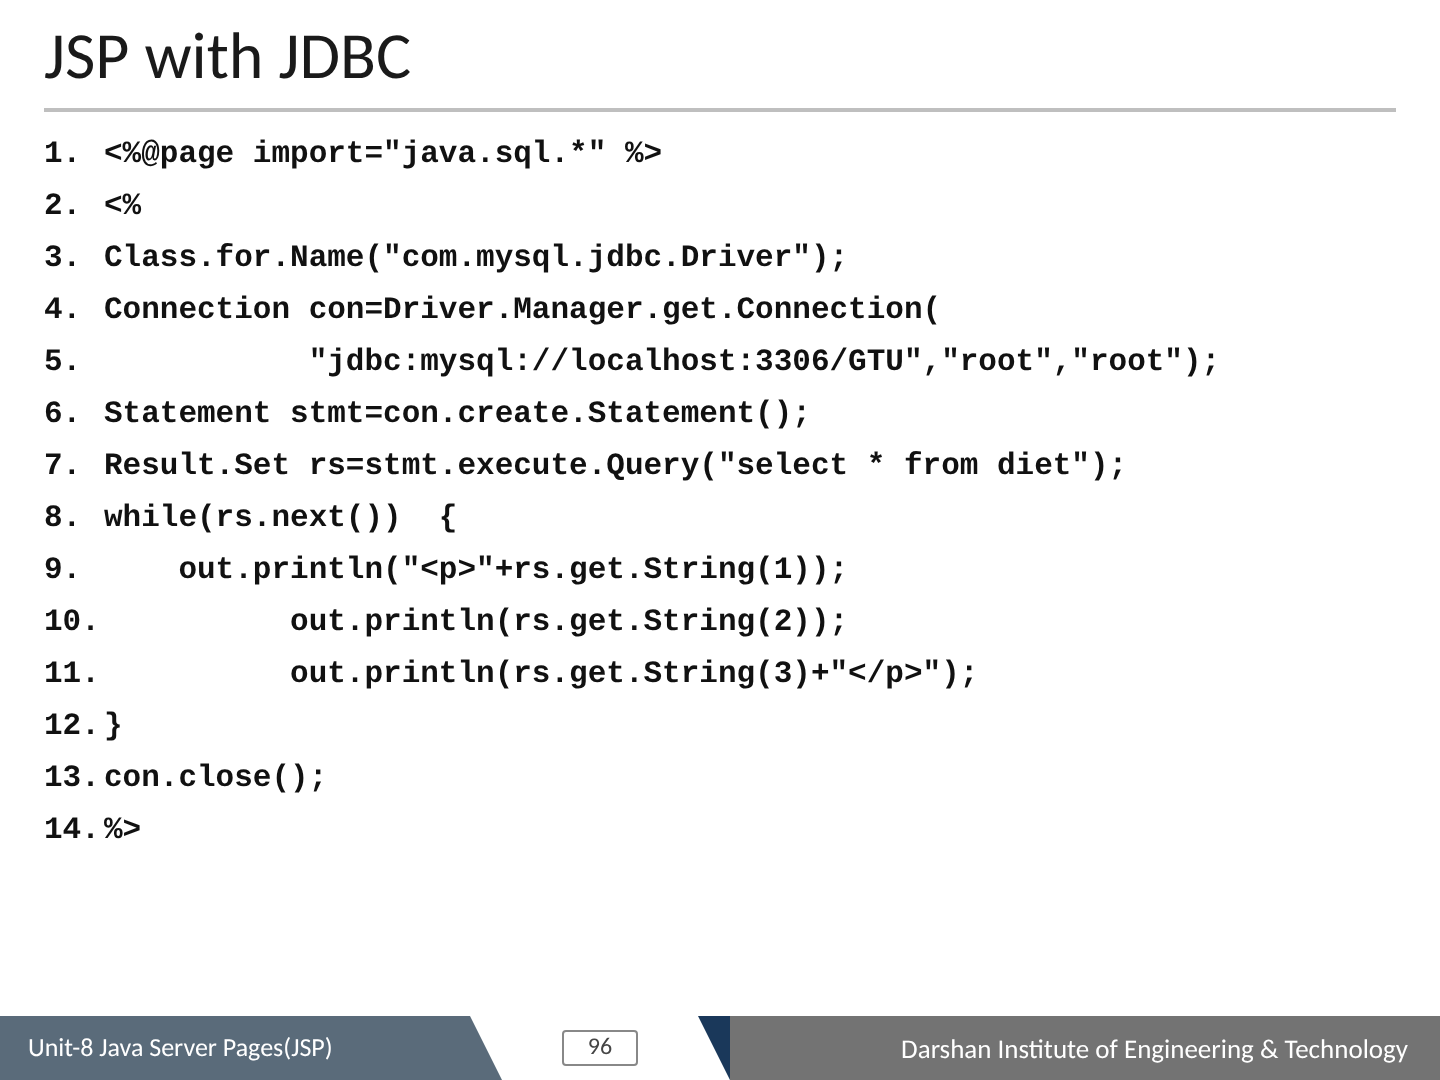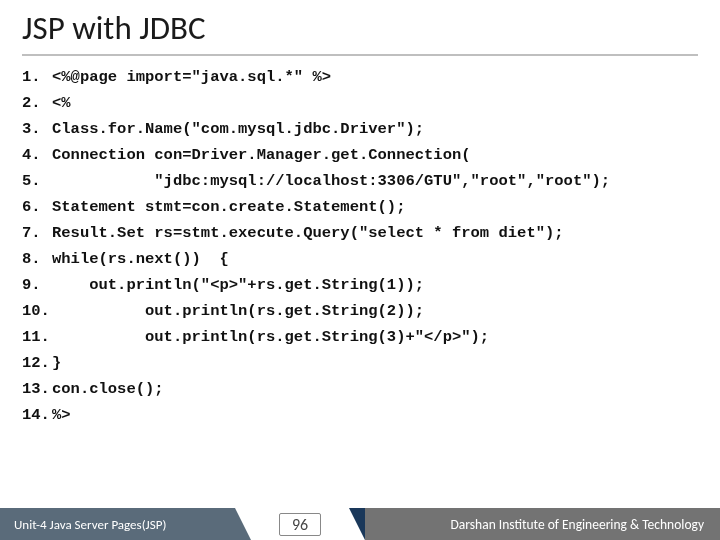--- a/index.html
+++ b/index.html
@@ -8,37 +8,37 @@
   .title-wrap { padding: 8px 22px 4px 22px; }
   .title { font-size: 33px; font-weight: 400; color: #1a1a1a; }
   .rule { height: 2px; background: #bfbfbf; margin: 2px 22px 8px 22px; }
   .code-block { padding: 0 22px; font-family: "Courier New", monospace; font-weight: bold; font-size: 15.5px; line-height: 1.68; color: #111; white-space: pre; }
   .code-line { display: block; }
   .ln { display: inline-block; min-width: 30px; }
   .footer { position: absolute; bottom: 0; left: 0; right: 0; height: 32px; display: flex; align-items: center; }
   .footer-left { background: #5a6b7a; color: #fff; font-size: 13px; padding: 0 14px; height: 100%; display: flex; align-items: center; width: 235px; position: relative; }
   .footer-left::after { content: ""; position: absolute; right: -16px; top: 0; width: 0; height: 0; border-top: 32px solid transparent; border-left: 16px solid #5a6b7a; }
   .footer-mid { flex: 0 0 auto; width: 130px; display: flex; align-items: center; justify-content: center; }
-  .page-num { background: #fff; color: #454545; border: 1px solid #888; font-size: 16px; padding: 1px 12px; border-radius: 2px; }
+  .page-num { background: #fff; color: #454545; border: 1px solid #888; font-size: 12px; padding: 1px 12px; border-radius: 2px; }
   .footer-right { background: #737373; color: #fff; font-size: 13.5px; padding: 0 16px; height: 100%; display: flex; align-items: center; flex: 1; position: relative; justify-content: flex-end; }
   .footer-right::before { content: ""; position: absolute; left: -16px; top: 0; width: 0; height: 0; border-bottom: 32px solid transparent; border-right: 16px solid #1a385a; }
 </style>
 </head>
 <body>
 
 <div class="slide">
 
   <div class="title-wrap">
     <h1 class="title">JSP with JDBC</h1>
   </div>
   <div class="rule"></div>
 
   <div class="code-block" id="code-block"><span class="code-line"><span class="ln">1.</span><span>&lt;%@page import="java.sql.*" %&gt;</span></span><span class="code-line"><span class="ln">2.</span><span>&lt;%</span></span><span class="code-line"><span class="ln">3.</span><span>Class.for.Name("com.mysql.jdbc.Driver");</span></span><span class="code-line"><span class="ln">4.</span><span>Connection con=Driver.Manager.get.Connection(</span></span><span class="code-line"><span class="ln">5.</span><span>           "jdbc:mysql://localhost:3306/GTU","root","root");</span></span><span class="code-line"><span class="ln">6.</span><span>Statement stmt=con.create.Statement();</span></span><span class="code-line"><span class="ln">7.</span><span>Result.Set rs=stmt.execute.Query("select * from diet");</span></span><span class="code-line"><span class="ln">8.</span><span>while(rs.next())  {</span></span><span class="code-line"><span class="ln">9.</span><span>    out.println("&lt;p&gt;"+rs.get.String(1));</span></span><span class="code-line"><span class="ln">10.</span><span>          out.println(rs.get.String(2));</span></span><span class="code-line"><span class="ln">11.</span><span>          out.println(rs.get.String(3)+"&lt;/p&gt;");</span></span><span class="code-line"><span class="ln">12.</span><span>}</span></span><span class="code-line"><span class="ln">13.</span><span>con.close();</span></span><span class="code-line"><span class="ln">14.</span><span>%&gt;</span></span></div>
 
   <div class="footer">
-    <div class="footer-left">Unit-4 Java Server Pages(JSP)</div>
+    <div class="footer-left">Unit-8 Java Server Pages(JSP)</div>
     <div class="footer-mid">
       <span class="page-num">96</span>
     </div>
     <div class="footer-right">Darshan Institute of Engineering &amp; Technology</div>
   </div>
 
 </div>
 
 </body></html>

